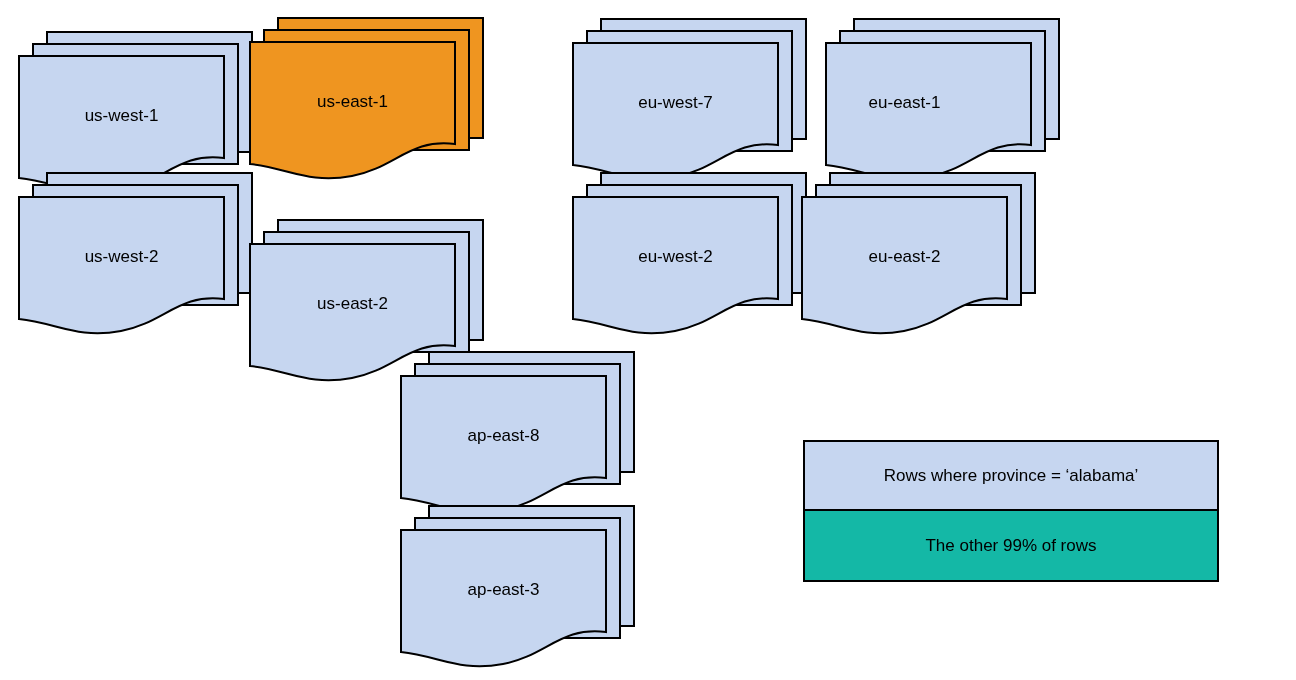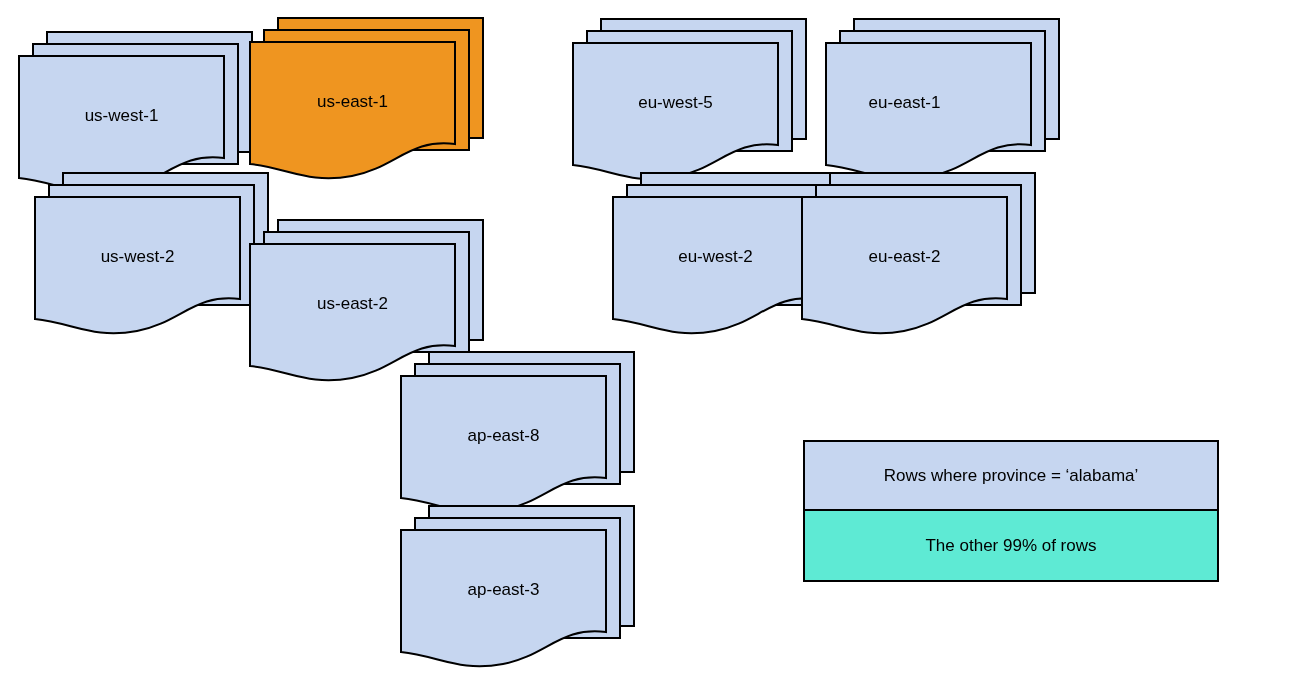--- a/index.html
+++ b/index.html
@@ -45,23 +45,23 @@
     font-size: 17px;
     color: #000000;
     white-space: nowrap;
     pointer-events: none;
   }
   
   #stack-us-west-1 { left: 19px;  top: 56px;  }
   #stack-us-east-1 { left: 250px; top: 42px;  }
   #stack-eu-west-1 { left: 573px; top: 43px;  }
   #stack-eu-east-1 { left: 802px; top: 43px; padding-left: 24px;  }
-  #stack-us-west-2 { left: 19px;  top: 197px; margin-left: 16px; }
+  #stack-us-west-2 { left: 19px;  top: 197px; }
   #stack-us-east-2 { left: 250px; top: 197px; margin-top: 47px; }
-  #stack-eu-west-2 { left: 573px; top: 197px; margin-left: 40px; }
+  #stack-eu-west-2 { left: 573px; top: 197px; }
   #stack-eu-east-2 { left: 802px; top: 197px; }
   #stack-ap-east-1 { left: 401px; top: 376px; }
   #stack-ap-east-2 { left: 401px; top: 530px; }
 
   .legend {
     position: absolute;
     left: 803px;
     top: 440px;
     width: 416px;
     height: 142px;
@@ -104,21 +104,21 @@
     </svg>
     <div class="stack-label">us-east-1</div>
   </div>
 
   <div class="stack" id="stack-eu-west-1">
     <svg viewBox="0 0 245 170" xmlns="http://www.w3.org/2000/svg">
       <path class="sheet-back" d="M 28 -24 L 233 -24 L 233 96 L 28 96 Z" fill="#c6d6f0" stroke="#000000" stroke-width="2" stroke-linejoin="miter"></path>
       <path class="sheet-mid" d="M 14 -12 L 219 -12 L 219 108 L 14 108 Z" fill="#c6d6f0" stroke="#000000" stroke-width="2" stroke-linejoin="miter"></path>
       <path class="sheet-front" d="M 0 0 L 205 0 L 205 102 C 160 96 145 126 102 134 C 58 142 38 126 0 122 Z" fill="#c6d6f0" stroke="#000000" stroke-width="2" stroke-linejoin="miter"></path>
     </svg>
-    <div class="stack-label">eu-west-5</div>
+    <div class="stack-label">eu-west-7</div>
   </div>
 
   <div class="stack" id="stack-eu-east-1">
     <svg viewBox="0 0 245 170" xmlns="http://www.w3.org/2000/svg">
       <path class="sheet-back" d="M 28 -24 L 233 -24 L 233 96 L 28 96 Z" fill="#c6d6f0" stroke="#000000" stroke-width="2" stroke-linejoin="miter"></path>
       <path class="sheet-mid" d="M 14 -12 L 219 -12 L 219 108 L 14 108 Z" fill="#c6d6f0" stroke="#000000" stroke-width="2" stroke-linejoin="miter"></path>
       <path class="sheet-front" d="M 0 0 L 205 0 L 205 102 C 160 96 145 126 102 134 C 58 142 38 126 0 122 Z" fill="#c6d6f0" stroke="#000000" stroke-width="2" stroke-linejoin="miter"></path>
     </svg>
     <div class="stack-label">eu-east-1</div>
   </div>
@@ -174,18 +174,18 @@
       <path class="sheet-mid" d="M 14 -12 L 219 -12 L 219 108 L 14 108 Z" fill="#c6d6f0" stroke="#000000" stroke-width="2" stroke-linejoin="miter"></path>
       <path class="sheet-front" d="M 0 0 L 205 0 L 205 102 C 160 96 145 126 102 134 C 58 142 38 126 0 122 Z" fill="#c6d6f0" stroke="#000000" stroke-width="2" stroke-linejoin="miter"></path>
     </svg>
     <div class="stack-label">ap-east-3</div>
   </div>
 
   <div class="legend">
     <div class="legend-row top" id="legend-row-blue" style="background: rgb(198, 214, 240);">
       <span>Rows where province = ‘alabama’</span>
     </div>
-    <div class="legend-row" id="legend-row-orange" style="background: #5eead4;">
+    <div class="legend-row" id="legend-row-orange" style="background: #14b8a6;">
       <span>The other 99% of rows</span>
     </div>
   </div>
 
 </div>
 
 </body></html>

